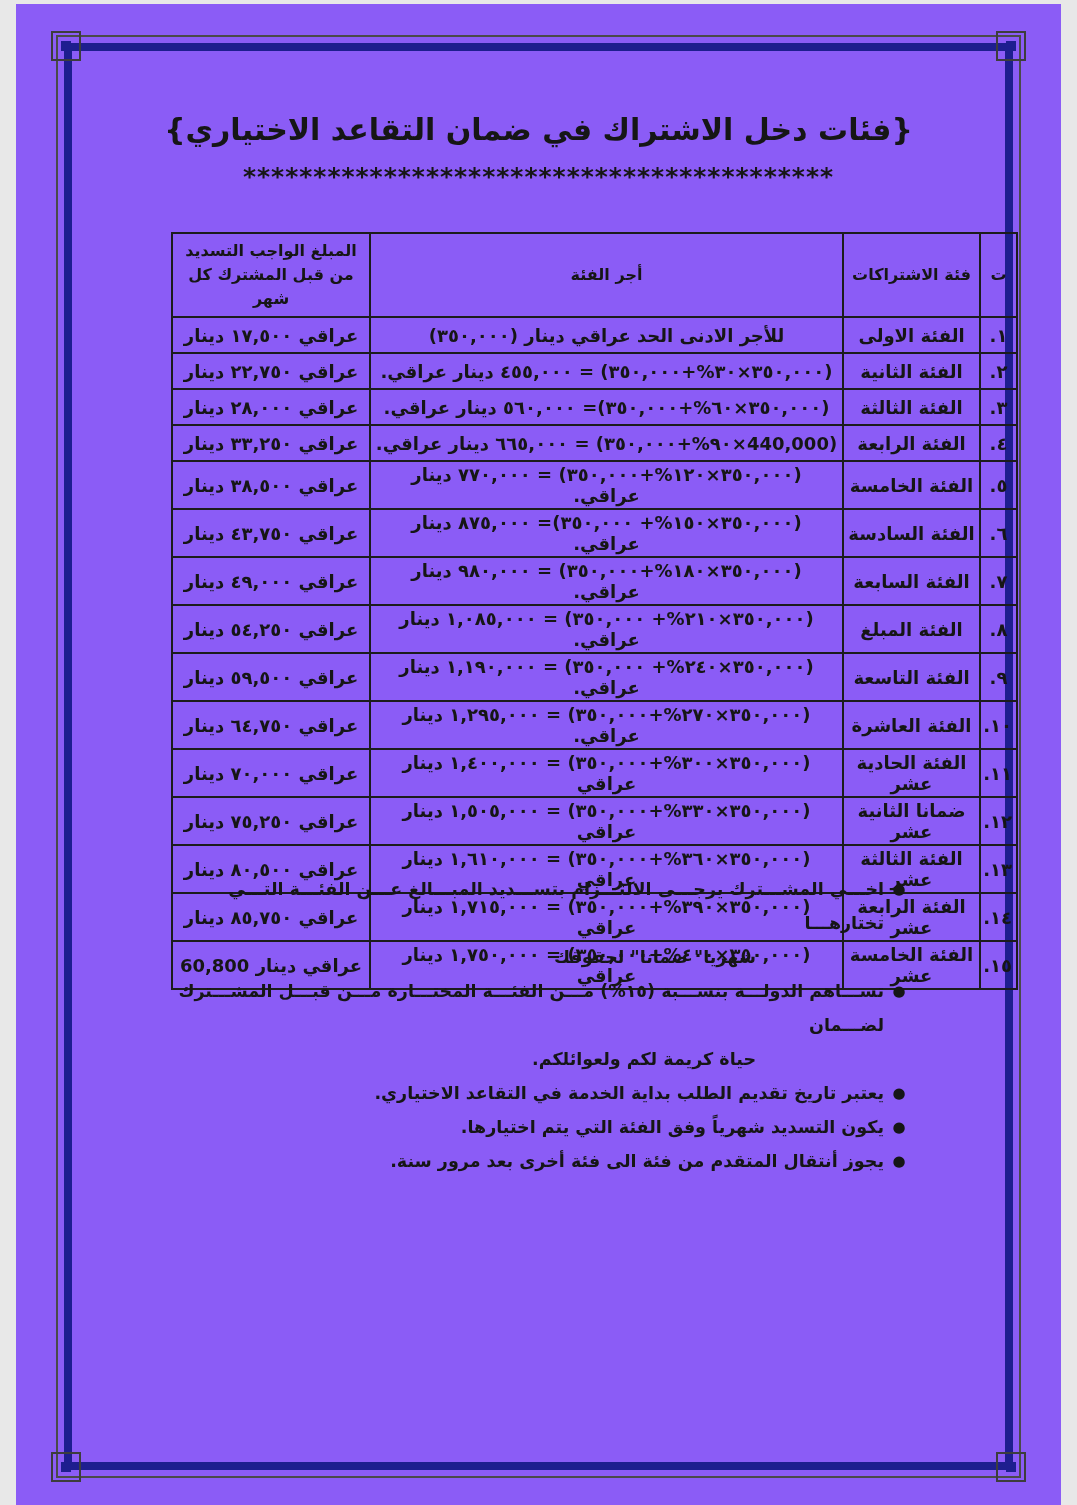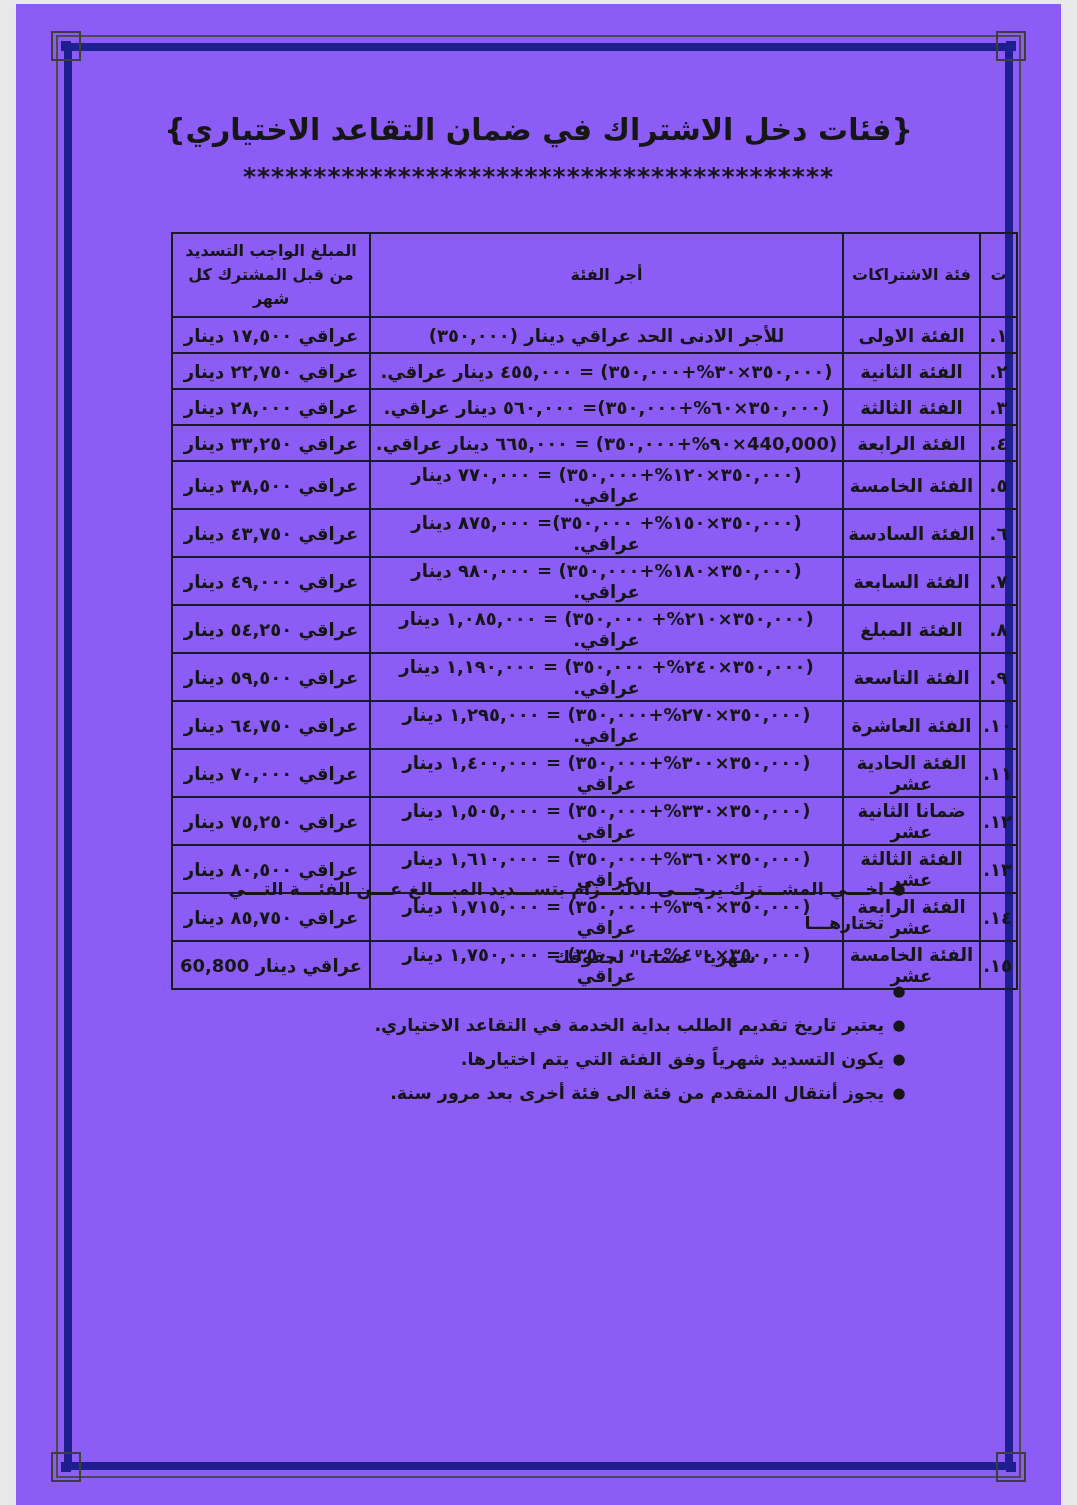--- a/index.html
+++ b/index.html
@@ -217,20 +217,22 @@
     <div class="note">
       <span class="marker">●</span>
       <div class="lines">
         <div>اخـــي المشـــترك يرجـــى الالتـــزام بتســـديد المبـــالغ عـــن الفئـــة التـــي تختارهـــا</div>
         <div>شهريا" ضمانا" لحقوقك</div>
       </div>
     </div>
     <div class="note">
       <span class="marker">●</span>
       <div class="lines">
+        <div>تســـاهم الدولـــة بنســـبة (١٥%) مـــن الفئـــة المختـــارة مـــن قبـــل المشـــترك لضـــمان</div>
+        <div>حياة كريمة لكم ولعوائلكم.</div>
       </div>
     </div>
     <div class="note">
       <span class="marker">●</span>
       <div class="lines">
         <div>يعتبر تاريخ تقديم الطلب بداية الخدمة في التقاعد الاختياري.</div>
       </div>
     </div>
     <div class="note">
       <span class="marker">●</span>

